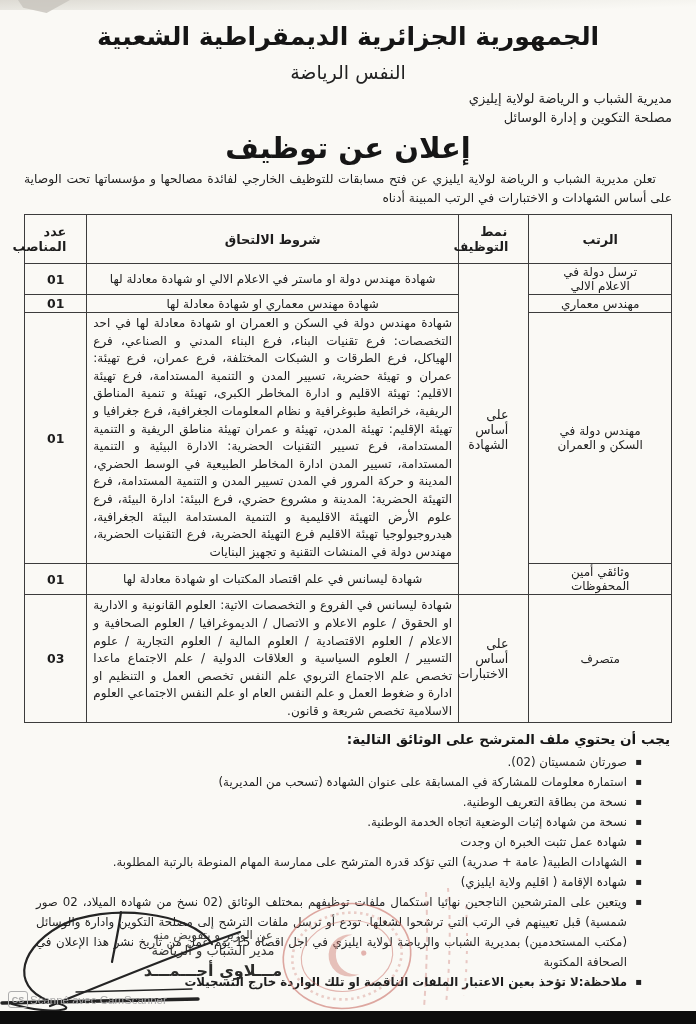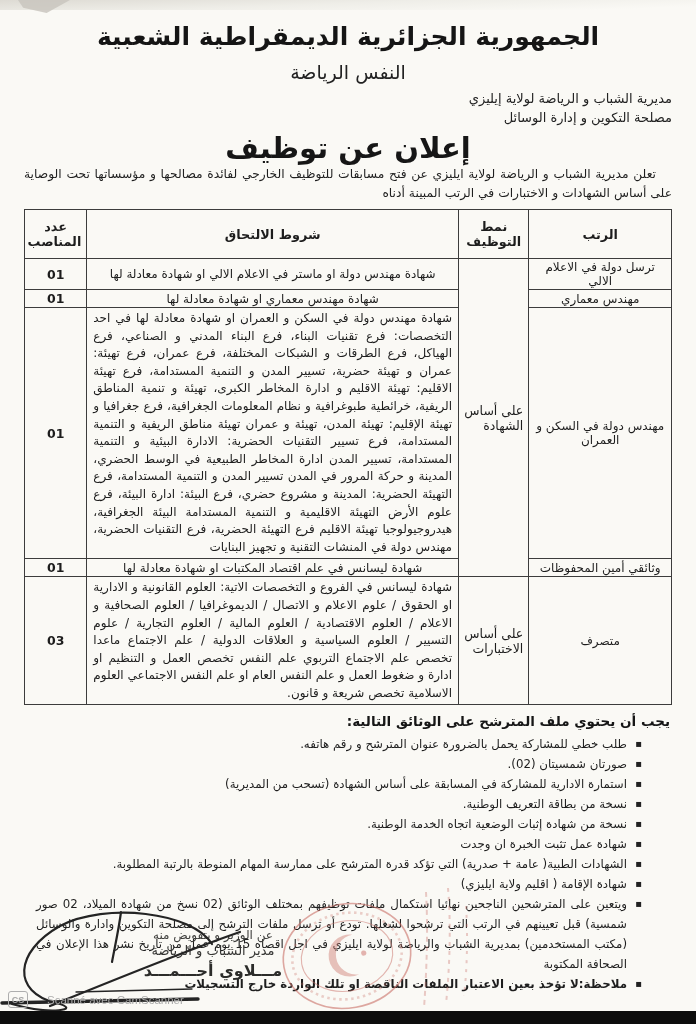--- a/index.html
+++ b/index.html
@@ -14,24 +14,24 @@
     opacity:.8;}
   .torn-corner{position:absolute;top:0;left:18px;width:52px;height:13px;
     background:#c9c6be;clip-path:polygon(0 0,100% 0,55% 100%,10% 60%);opacity:.85;}
   .scan-bottom-bar{position:absolute;bottom:0;left:0;width:100%;height:13px;background:#0d0d0d;}
 
   .content{position:relative;padding:14px 24px 0 24px;direction:rtl;}
   .republic-title{text-align:center;font-size:25px;font-weight:800;letter-spacing:-0.5px;margin-top:8px;color:#151515;}
   .ministry{text-align:center;font-size:19px;margin-top:10px;color:#222;}
   .org-lines{margin-top:6px;font-size:13px;line-height:19px;text-align:right;color:#222;}
   .announce-title{text-align:center;font-size:29px;font-weight:700;margin-top:4px;color:#161616;}
-  .intro{font-size:12.3px;line-height:19px;text-align:justify;text-indent:16px;color:#1f1f1f;}
+  .intro{font-size:12.3px;line-height:19px;margin-top:5px;text-align:justify;text-indent:16px;color:#1f1f1f;}
 
   table.jobs{border-collapse:collapse;width:648px;margin:6px auto 0 auto;table-layout:fixed;}
-  table.jobs td,table.jobs th{border:1px solid #3c3c3c;padding:1px 5px;vertical-align:middle;color:#1d1d1d;}
+  table.jobs td,table.jobs th{border:1px solid #3c3c3c;padding:1px 20px;vertical-align:middle;color:#1d1d1d;}
   table.jobs th{font-size:12.8px;font-weight:700;height:46px;}
   col.c-rank{width:142px;}col.c-mode{width:70px;}col.c-req{width:370px;}col.c-num{width:62px;}
   td.rank-cell{text-align:center;font-size:12px;}
   td.mode-cell{text-align:right;font-size:12.5px;}
   td.req-cell{font-size:12px;text-align:center;}
   td.req-cell.long{font-size:12px;line-height:17.6px;text-align:justify;padding:2px 6px;}
   td.num-cell{text-align:center;font-weight:700;font-size:12.5px;}
   tr.r-small{height:18px;}
   tr.r-big{height:218px;}
   tr.r-exam{height:100px;}
@@ -45,21 +45,21 @@
 
   .signature-block{position:absolute;left:118px;top:928px;width:190px;text-align:center;direction:rtl;}
   .signature-block .delegation{font-size:12px;color:#40403e;}
   .signature-block .signer-title{font-size:13px;color:#353533;margin-top:1px;}
   .signature-block .signer-name{font-size:16px;font-weight:700;color:#2c2c2a;margin-top:3px;letter-spacing:1px;}
 
   .sig-svg{position:absolute;left:0;top:900px;}
   .stamp-svg{position:absolute;left:252px;top:886px;}
   .stamp-marks{position:absolute;left:408px;top:886px;}
 
-  .cam-footer{position:absolute;left:8px;bottom:16px;display:flex;align-items:center;gap:19px;
+  .cam-footer{position:absolute;left:8px;bottom:16px;display:flex;align-items:center;gap:2px;
     font-family:"Liberation Sans",sans-serif;}
   .cs-logo{width:18px;height:15px;border:1.5px solid #aeaeae;border-radius:3px;color:#a5a5a5;
     font-size:9px;font-weight:700;display:flex;align-items:center;justify-content:center;}
   .cam-text{font-size:11.5px;color:#a8a8a8;}
 </style>
 </head>
 <body>
 
 <div class="page">
   <div class="scan-top-edge"></div>
@@ -114,23 +114,22 @@
         <td class="rank-cell">متصرف</td>
         <td class="mode-cell">على أساس الاختبارات</td>
         <td class="req-cell long">شهادة ليسانس في الفروع و التخصصات الاتية: العلوم القانونية و الادارية او الحقوق / علوم الاعلام و الاتصال / الديموغرافيا / العلوم الصحافية و الاعلام / العلوم الاقتصادية / العلوم المالية / العلوم التجارية / علوم التسيير / العلوم السياسية و العلاقات الدولية / علم الاجتماع ماعدا تخصص علم الاجتماع التربوي علم النفس تخصص العمل و التنظيم او ادارة و ضغوط العمل و علم النفس العام او علم النفس الاجتماعي العلوم الاسلامية تخصص شريعة و قانون.</td>
         <td class="num-cell">03</td>
       </tr>
     </tbody>
       </table>
 
     <div class="docs-heading">يجب أن يحتوي ملف المترشح على الوثائق التالية:</div>
     <ul class="docs-list">
-      <li>طلب خطي للمشاركة يحمل بالضرورة عنوان المترشح و رقم هاتفه.</li>
       <li>صورتان شمسيتان (02).</li>
-      <li>استمارة الادارية للمشاركة في المسابقة على أساس الشهادة (تسحب من المديرية)</li>
+      <li>استمارة معلومات للمشاركة في المسابقة على عنوان الشهادة (تسحب من المديرية)</li>
       <li>نسخة من بطاقة التعريف الوطنية.</li>
       <li>نسخة من شهادة إثبات الوضعية اتجاه الخدمة الوطنية.</li>
       <li>شهادة عمل تثبت الخبرة ان وجدت</li>
       <li>الشهادات الطبية( عامة + صدرية) التي تؤكد قدرة المترشح على ممارسة المهام المنوطة بالرتبة المطلوبة.</li>
       <li>شهادة الإقامة ( اقليم ولاية ايليزي)</li>
       <li class="long-note">ويتعين على المترشحين الناجحين نهائيا استكمال ملفات توظيفهم بمختلف الوثائق (02 نسخ من شهادة الميلاد، 02 صور شمسية) قبل تعيينهم في الرتب التي ترشحوا لشغلها. تودع أو ترسل ملفات الترشح إلى مصلحة التكوين وادارة والوسائل (مكتب المستخدمين) بمديرية الشباب والرياضة لولاية ايليزي في اجل اقصاه 15 يوم عمل من تاريخ نشر هذا الإعلان في الصحافة المكتوبة</li>
       <li class="remark">ملاحظة:لا تؤخذ بعين الاعتبار الملفات الناقصة او تلك الواردة خارج التسجيلات</li>
     </ul>
   </div>
 

